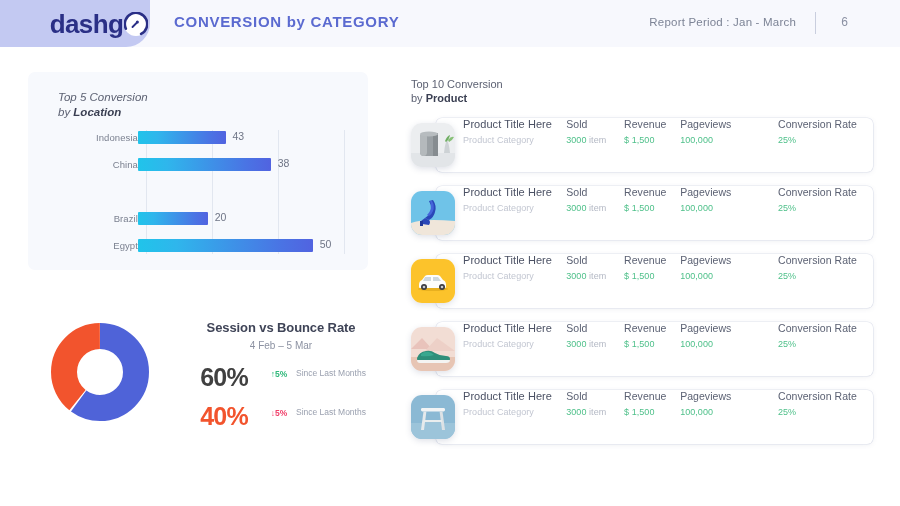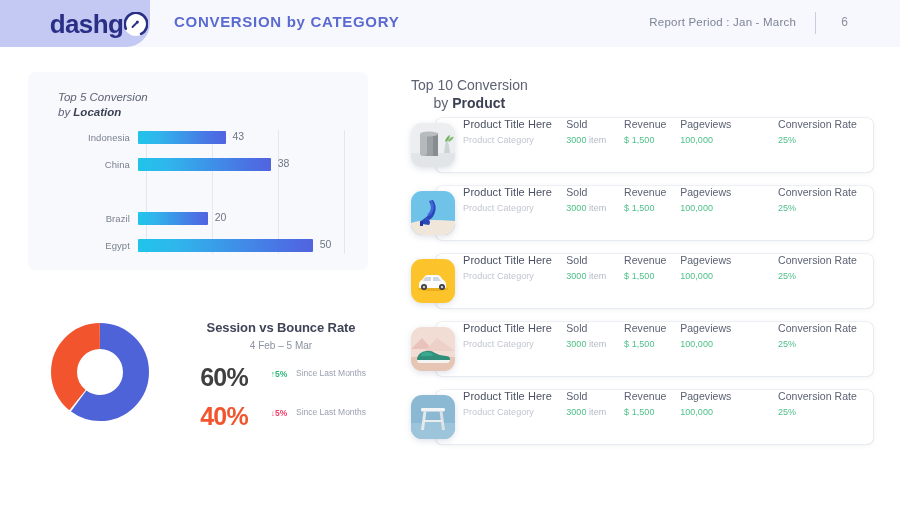--- a/index.html
+++ b/index.html
@@ -70,21 +70,21 @@
     position:absolute; left:88px; top:0; right:4px; height:124px;
   }
   .grid span{
     position:absolute; top:0; bottom:0; width:1px; background:#e2e7f0;
   }
   .brow{
     position:absolute; left:0; width:290px; height:15px;
     display:flex; align-items:center;
   }
   .blabel{
-    width:80px; text-align:right; padding-right:8px;
+    width:80px; text-align:right; padding-right:0;
     font-size:9.5px; color:#7b8190; letter-spacing:0.1px;
   }
   .btrack{ position:relative; flex:1; height:13px; }
   .bfill{
     position:absolute; left:0; top:0; height:13px;
     background:linear-gradient(90deg,#20c4ea 0%,#2fb6ec 22%,#4a73e4 82%,#5163e0 100%);
     border-radius:1px;
   }
   .bval{
     position:absolute; top:-1px;
@@ -113,21 +113,21 @@
   }
   .statdelta.up{ color:#2fb87a; }
   .statdelta.down{ color:#f0416b; }
   .statsince{
     font-size:8.5px; color:#9aa0af; line-height:1.25; margin-top:3px;
   }
 
   
   .prod-head{
     position:absolute; left:411px; top:77px;
-    font-size:14px; color:#5d6273; line-height:1.28;text-align:center;
+    font-size:11px; color:#5d6273; line-height:1.28;
   }
   .prod-head b{ color:#3a3f52; font-weight:bold; }
 
   .plist{ position:absolute; left:411px; top:118px; width:462px; }
   .prow{
     position:relative; height:54px; margin-bottom:14px;
   }
   .pcard{
     position:absolute; left:25px; top:0; right:0; height:54px;
     background:#ffffff; border-radius:6px;

